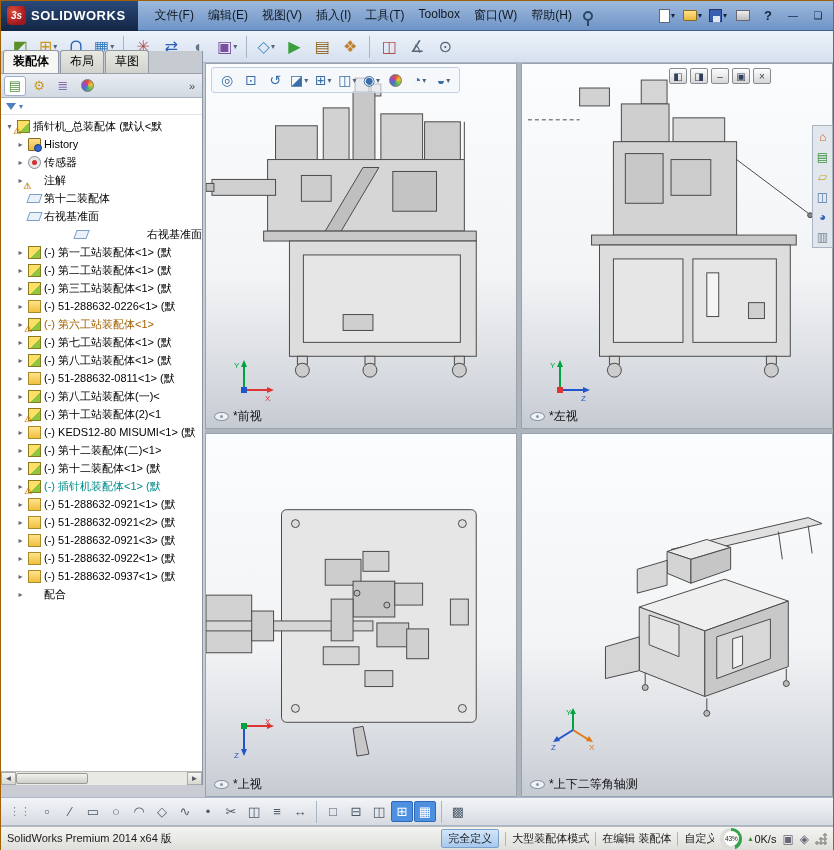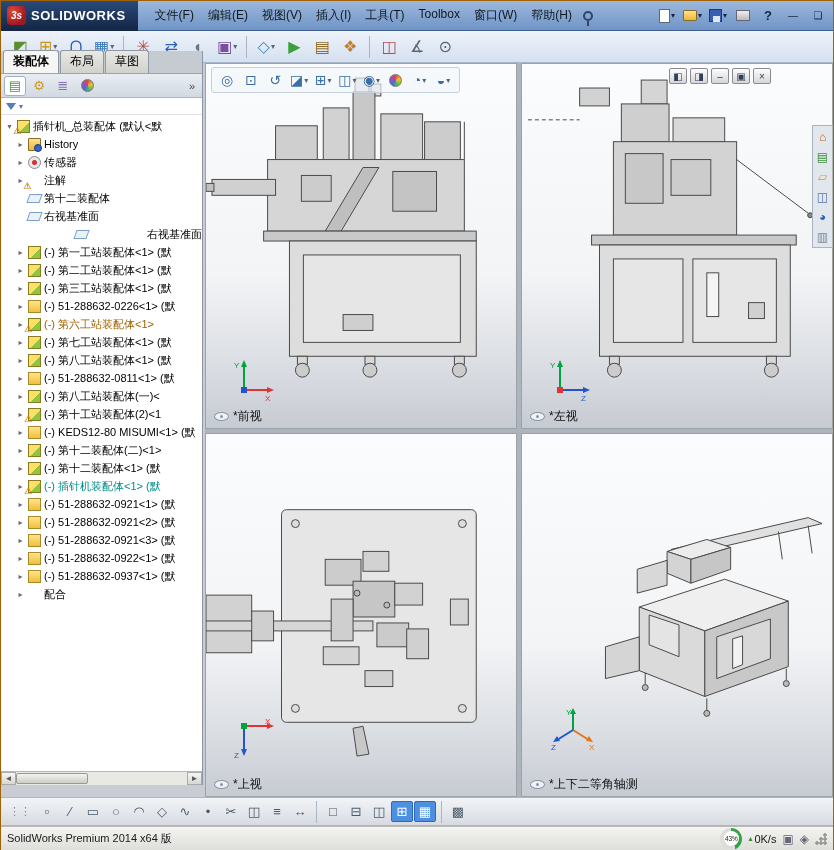--- a/index.html
+++ b/index.html
@@ -717,20 +717,29 @@
       </button>
       <span class="sep"></span>
       <button class="bbtn">
         <span class="glyph">▩</span>
       </button>
     </div>
 
   <div id="statusbar">
     <span id="sb-left">SolidWorks Premium 2014 x64 版</span>
     <div id="sb-right">
+      <div id="sb-fields">
+          <span class="sb-field hl">完全定义</span>
+          <span class="sb-sep"></span>
+          <span class="sb-field">大型装配体模式</span>
+          <span class="sb-sep"></span>
+          <span class="sb-field">在编辑 装配体</span>
+          <span class="sb-sep"></span>
+          <span class="sb-field clip">自定义</span>
+        </div>
       <div class="gauge">
         <span>43%</span>
       </div>
       <span class="net">
         <span class="net-arrow">▴</span>
         <span>0K/s</span>
       </span>
       <span class="sb-icon">▣</span>
       <span class="sb-icon">◈</span>
       <span class="grip"></span>

